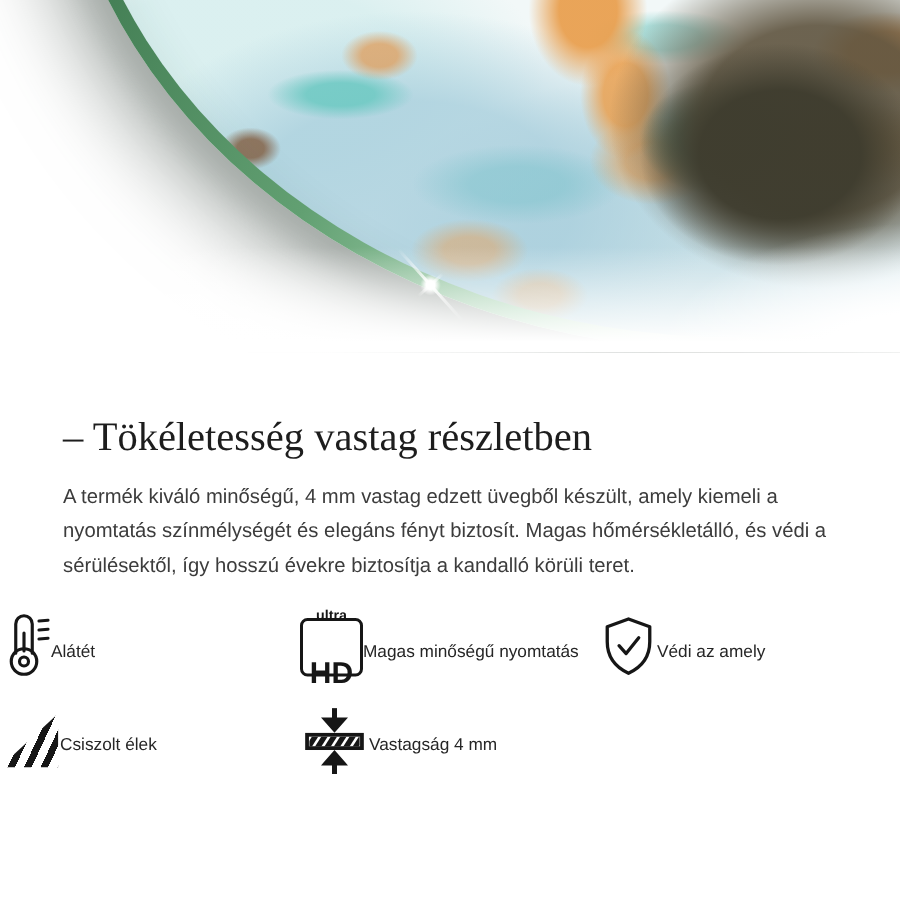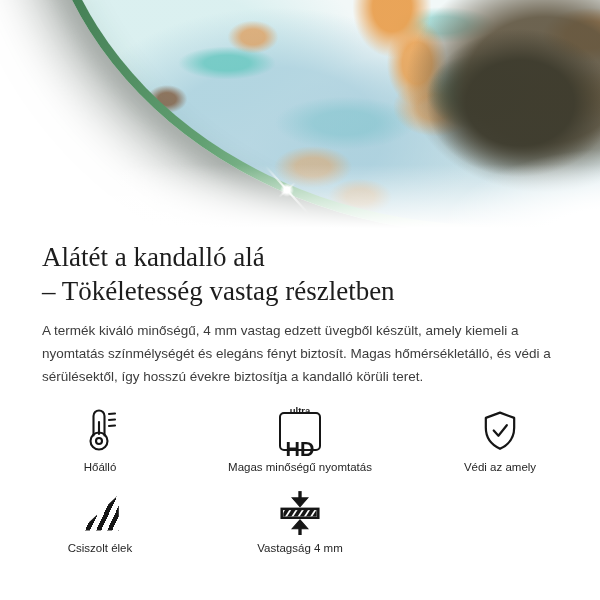--- a/index.html
+++ b/index.html
@@ -66,21 +66,21 @@
     font-family:"Liberation Serif","DejaVu Serif",serif;
     font-weight:500;font-size:27px;line-height:34px;color:#1d1d1d;margin:0;
   }
   .desc{font-size:13.5px;line-height:23px;color:#3c3c3c;margin:11px 0 0 0;max-width:528px;}
 
   
   .features{
     margin-top:20px;display:grid;grid-template-columns:1fr 1fr 1fr;
     row-gap:16px;width:600px;
   }
-  .feature{display:flex;flex-direction:column;align-items:center;}
+  .feature{display:flex;flex-direction:row;align-items:center;}
   .fi{height:46px;display:flex;align-items:center;justify-content:center;}
   .feature .label{margin-top:7px;font-size:11.5px;color:#262626;}
   .icon-stroke{stroke:#161616;fill:none;stroke-width:2.1;stroke-linecap:round;stroke-linejoin:round;}
 
   .uhd-badge{
     width:38px;height:35px;border:2.5px solid #161616;border-radius:5px;
     display:flex;flex-direction:column;align-items:center;justify-content:center;
     font-weight:700;color:#161616;background:#fff;
   }
   .uhd-badge .t{font-size:9.5px;line-height:10px;letter-spacing:0;}
@@ -104,21 +104,21 @@
     <div class="sparkle">
       <i class="l1"></i>
         <i class="l2"></i>
         <i class="dot"></i>
     </div>
     <div class="hero-fade"></div>
   </div>
 
   <div class="content">
     <h1 class="title">
-      <span>Alátét a kandalló alá</span><br>
+      <br>
       <span>– Tökéletesség vastag részletben</span>
     </h1>
     <p class="desc">A termék kiváló minőségű, 4 mm vastag edzett üvegből készült, amely kiemeli a nyomtatás színmélységét és elegáns fényt biztosít. Magas hőmérsékletálló, és védi a sérülésektől, így hosszú évekre biztosítja a kandalló körüli teret.</p>
   </div>
 
   <div class="features">
 
     <div class="feature">
       <div class="fi">
         <svg width="34" height="46" viewBox="0 0 34 46">
@@ -126,21 +126,21 @@
             <circle cx="16" cy="33" r="8.5"></circle>
             <path d="M10.5,27.5 V8 A5.5,5.5 0 0 1 21.5,8 V27.5"></path>
             <line x1="16" y1="14" x2="16" y2="26"></line>
             <circle cx="16" cy="33" r="3"></circle>
             <line x1="26" y1="6" x2="32" y2="5.5"></line>
             <line x1="26" y1="12" x2="32" y2="11.5"></line>
             <line x1="26" y1="18" x2="32" y2="17.5"></line>
           </g>
         </svg>
       </div>
-      <div class="label">Hőálló</div>
+      <div class="label">Alátét</div>
     </div>
 
     <div class="feature">
       <div class="fi">
         <div class="uhd-badge">
           <span class="t">ultra</span>
           <span class="b">HD</span>
         </div>
       </div>
       <div class="label">Magas minőségű nyomtatás</div>

